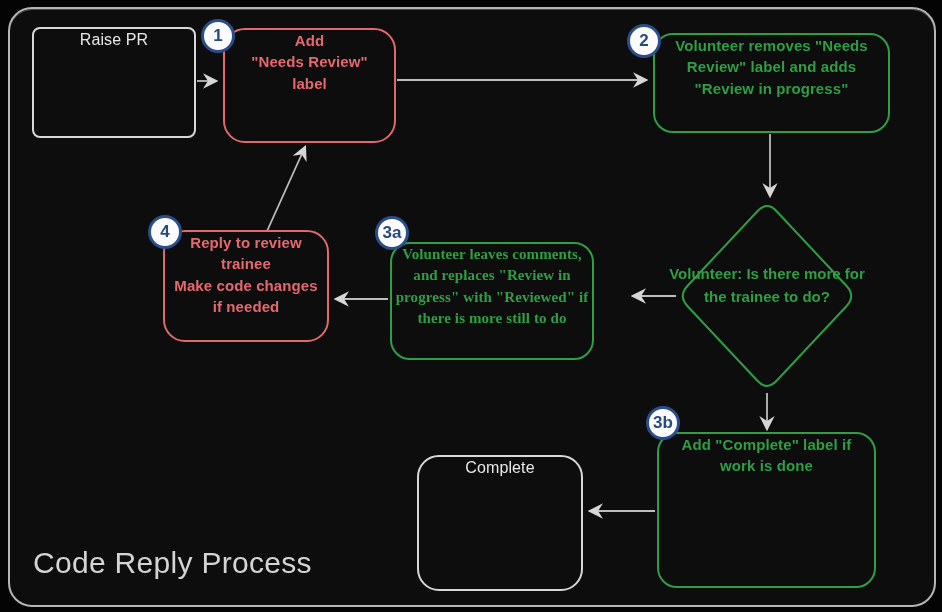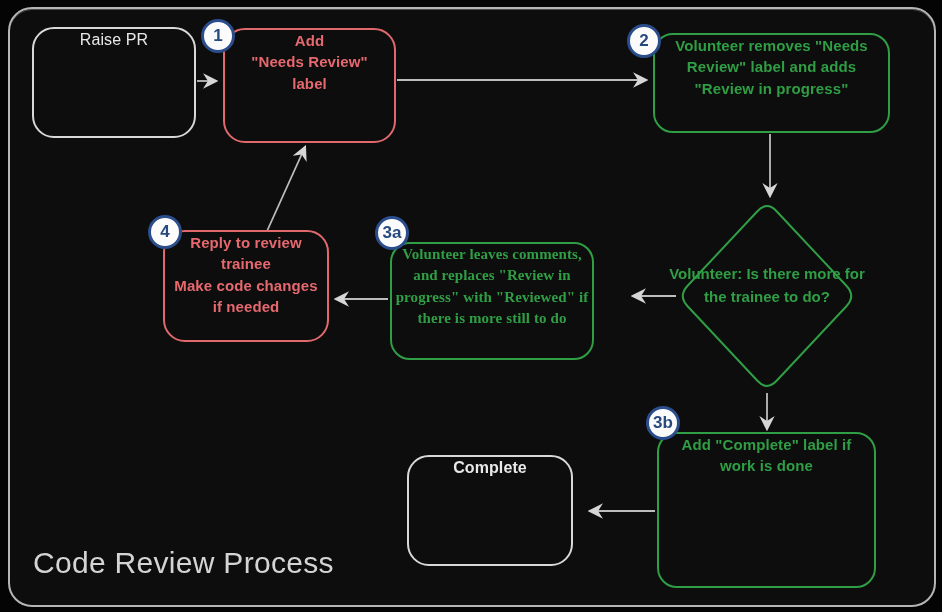--- a/index.html
+++ b/index.html
@@ -41,21 +41,21 @@
       <line x1="676" y1="296" x2="633" y2="296" marker-end="url(#ah)"></line>
       <line x1="388" y1="299" x2="336" y2="299" marker-end="url(#ah)"></line>
       <line x1="263" y1="240" x2="305" y2="147" marker-end="url(#ah)"></line>
       <line x1="767" y1="393" x2="767" y2="429" marker-end="url(#ah)"></line>
       <line x1="655" y1="511" x2="590" y2="511" marker-end="url(#ah)"></line>
     </g>
     <path d="M 776.6 211.2 L 846.4 285.8 Q 856 296 846.4 306.2 L 776.6 380.8 Q 767 391 757.4 380.8
              L 687.6 306.2 Q 678 296 687.6 285.8 L 757.4 211.2 Q 767 201 776.6 211.2 Z" stroke="#2f9e44" stroke-width="2" fill="#0d0d0d"></path>
   </svg>
 
-  <div class="node plain" style="left:32px;top:27px;width:164px;height:111px;">
+  <div class="node plain" style="left:32px;top:27px;width:164px;height:111px;border-radius:8px;">
     <span class="ln">Raise PR</span>
   </div>
 
   <div class="node red" style="left:223px;top:28px;width:173px;height:115px;">
     <span class="ln">Add</span>
     <span class="ln">"Needs Review"</span>
     <span class="ln">label</span>
   </div>
 
   <div class="node green" style="left:653px;top:33px;width:237px;height:100px;">
@@ -82,34 +82,34 @@
     <span class="ln">trainee</span>
     <span class="ln">Make code changes</span>
     <span class="ln">if needed</span>
   </div>
 
   <div class="node green" style="left:657px;top:432px;width:219px;height:156px;">
     <span class="ln">Add "Complete" label if</span>
     <span class="ln">work is done</span>
   </div>
 
-  <div class="node plain" style="left:407px;top:455px;width:166px;height:111px;font-weight:bold;">
+  <div class="node plain" style="left:417px;top:455px;width:166px;height:136px;">
     <span class="ln">Complete</span>
   </div>
 
   <div class="badge" style="left:201px;top:19px;">
     <span>1</span>
     </div>
   <div class="badge" style="left:627px;top:24px;">
     <span>2</span>
     </div>
   <div class="badge" style="left:375px;top:216px;">
     <span>3a</span>
     </div>
   <div class="badge" style="left:148px;top:215px;">
     <span>4</span>
     </div>
   <div class="badge" style="left:646px;top:406px;">
     <span>3b</span>
     </div>
 
-  <div class="title">Code Review Process</div>
+  <div class="title">Code Reply Process</div>
 </div>
 
 </body></html>

